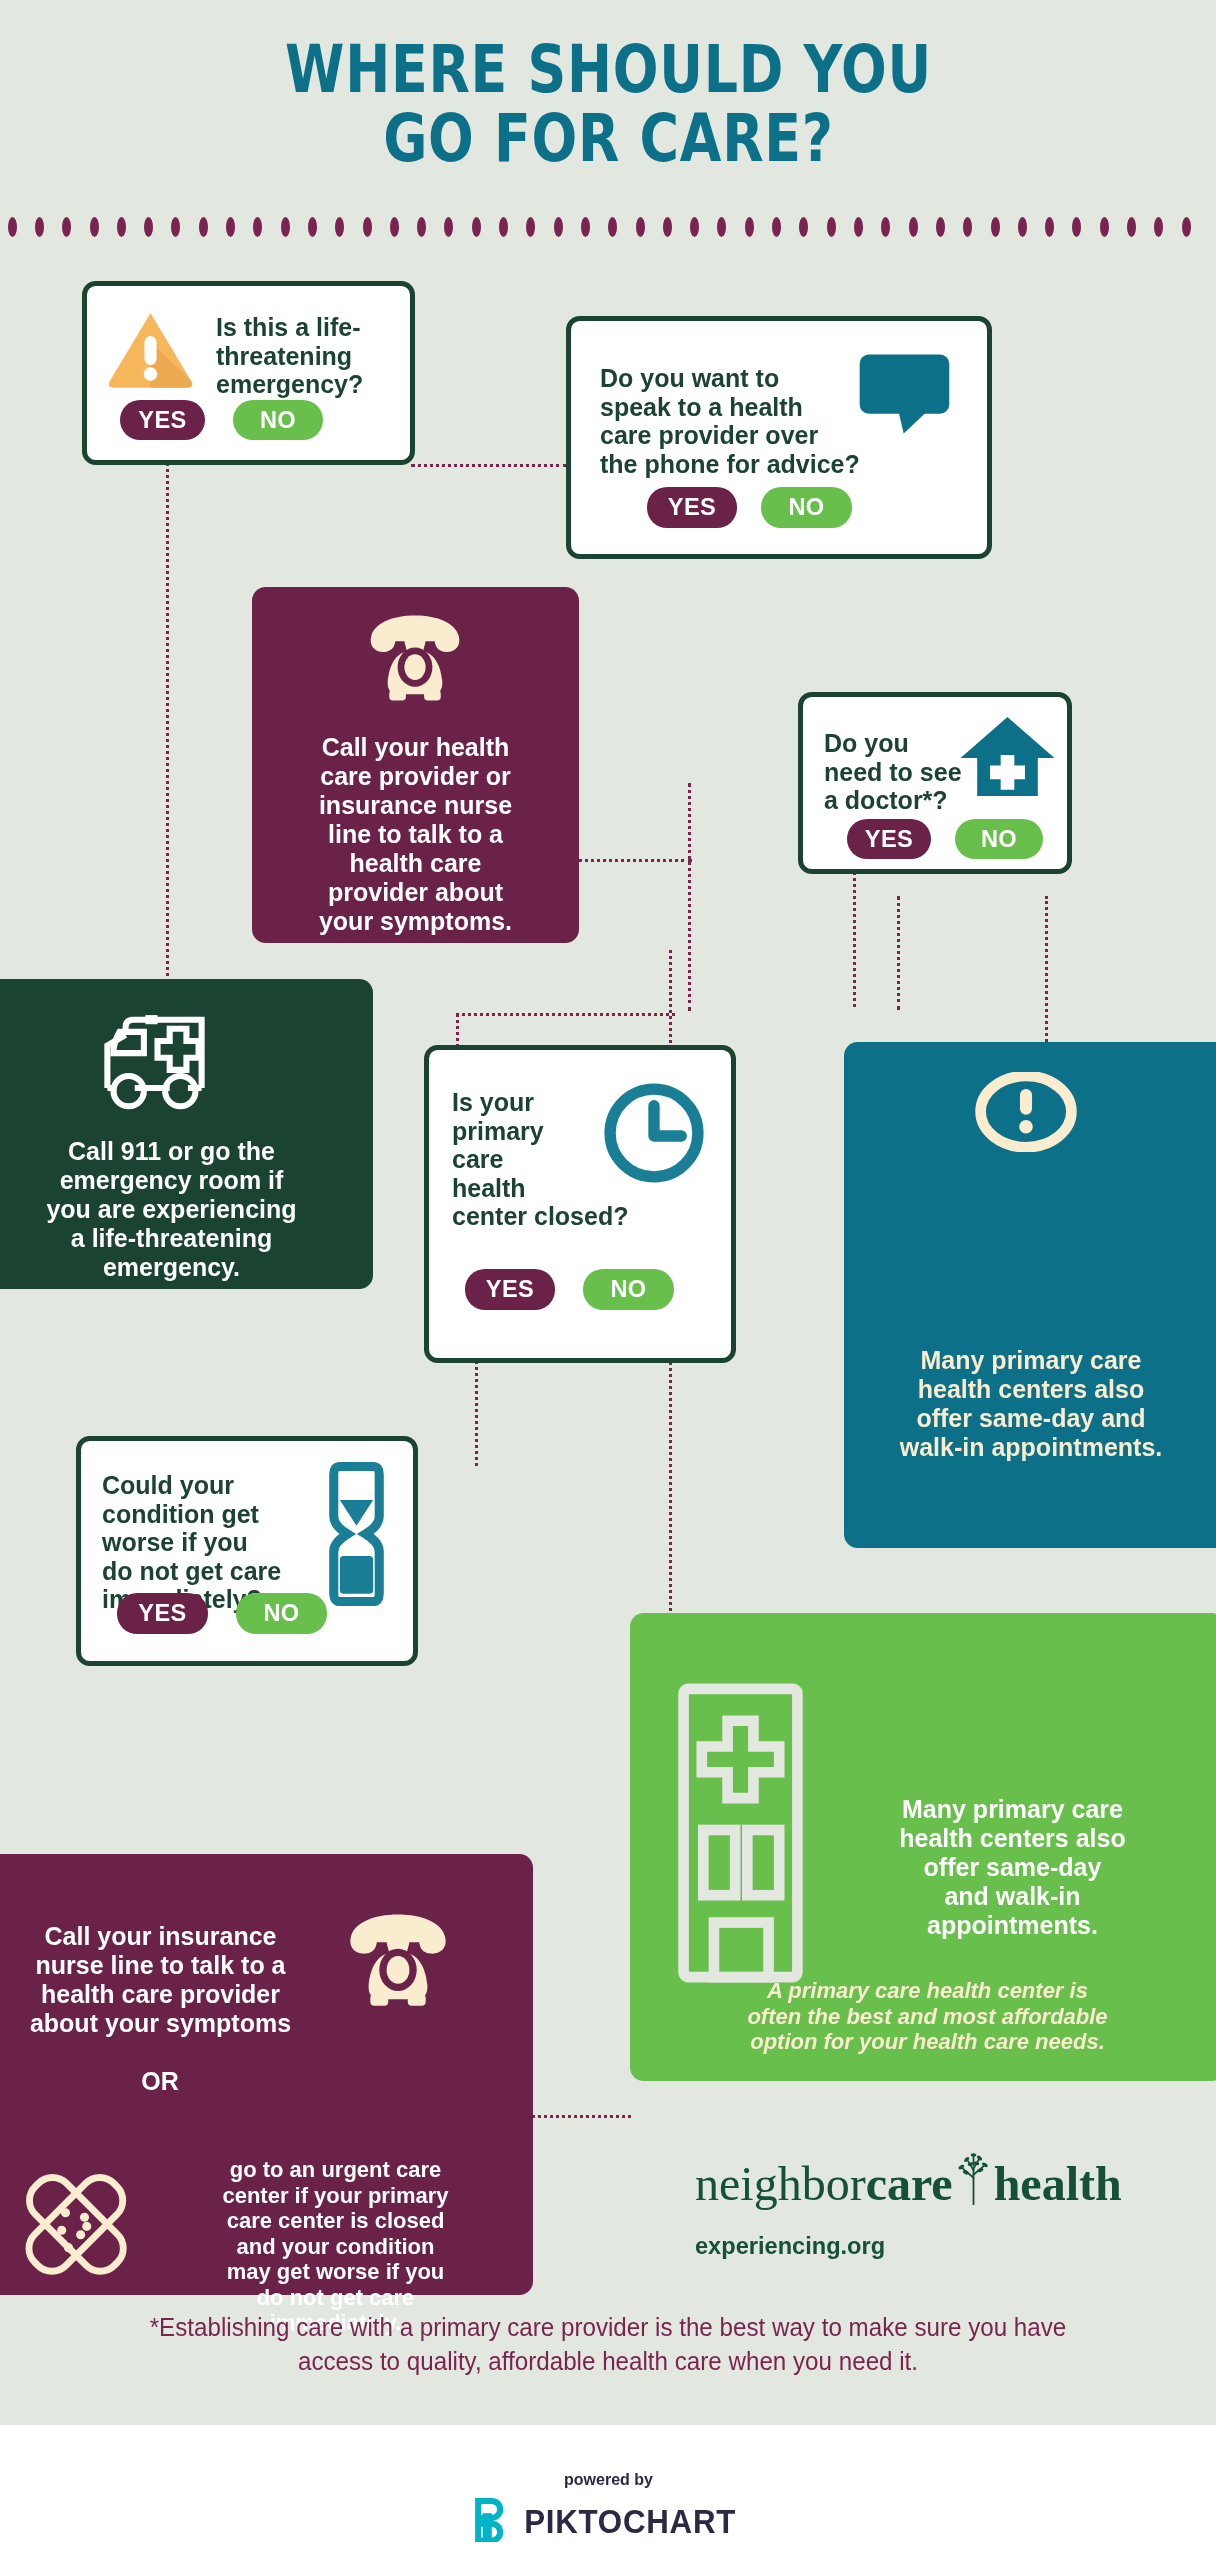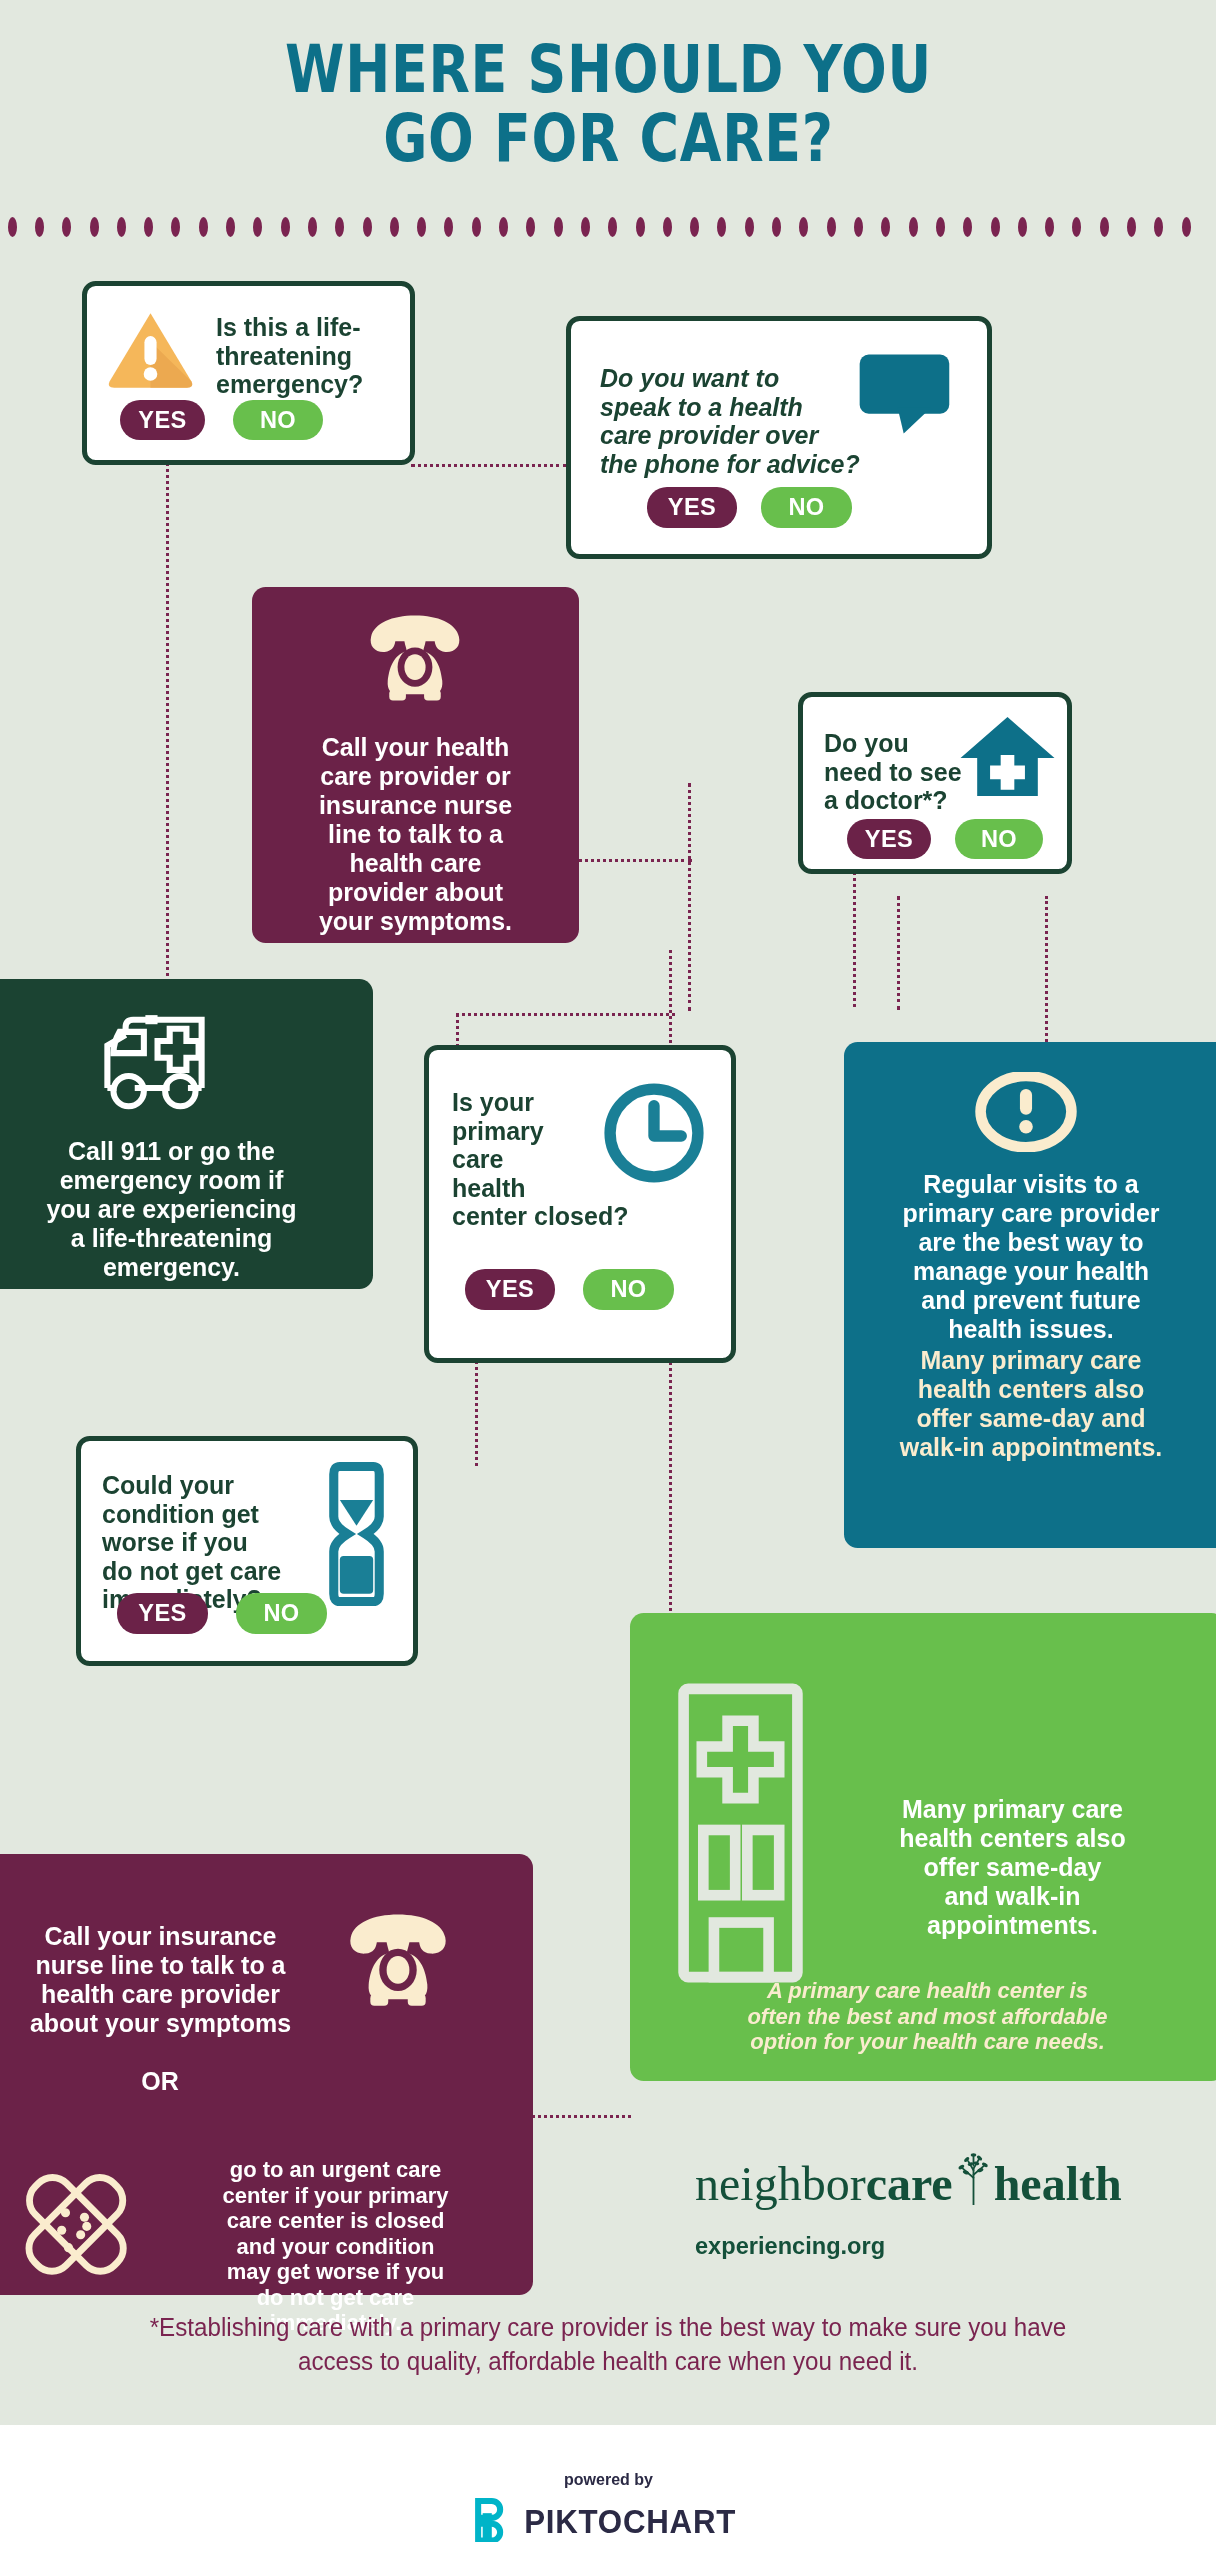--- a/index.html
+++ b/index.html
@@ -241,21 +241,21 @@
     <div class="pill no" style="left:146px; top:114px; width:90px; height:40px;">NO</div>
   </div>
 
   <div class="card q" style="left:566px; top:316px; width:426px; height:243px;">
     <div class="icon" style="left:287px; top:32px;">
       <svg width="99" height="82" viewBox="0 0 130 108">
         <rect x="2" y="2" width="118" height="78" rx="12" fill="#0d7089"></rect>
         <path d="M52 72 L96 72 L60 106 Z" fill="#0d7089"></path>
       </svg>
     </div>
-    <div class="qtext" style="left:29px; top:43px; width:304px; white-space:pre-line;font-style:italic;">Do you want to
+    <div class="qtext" style="left:29px; top:43px; width:304px; white-space:pre-line;">Do you want to
 speak to a health
 care provider over
 the phone for advice?</div>
     <div class="pill yes" style="left:76px; top:166px; width:90px; height:41px;">YES</div>
     <div class="pill no" style="left:190px; top:166px; width:91px; height:41px;">NO</div>
   </div>
 
   <div class="card maroon" style="left:252px; top:587px; width:327px; height:356px;">
     <div class="icon" style="left:110px; top:24px;">
       <svg width="106" height="91" viewBox="0 0 140 120">
@@ -329,26 +329,20 @@
   </div>
 
   <div class="card teal" style="left:844px; top:1042px; width:411px; height:506px;">
     <div class="icon" style="left:129px; top:30px;">
       <svg width="106" height="80" viewBox="0 0 140 105">
         <ellipse cx="70" cy="52" rx="60" ry="47" fill="none" stroke="#faecce" stroke-width="14"></ellipse>
         <rect x="62" y="22" width="16" height="34" rx="8" fill="#faecce"></rect>
         <circle cx="70" cy="72" r="9" fill="#faecce"></circle>
       </svg>
     </div>
-    <div class="rtext white" style="left:15px; top:128px; width:344px; font-size:25px; white-space:pre-line;">Regular visits to a
-primary care provider
-are the best way to
-manage your health
-and prevent future
-health issues.</div>
     <div class="rtext cream" style="left:15px; top:304px; width:344px; font-size:25px; white-space:pre-line;">Many primary care
 health centers also
 offer same-day and
 walk-in appointments.</div>
   </div>
 
   <div class="card q" style="left:76px; top:1436px; width:342px; height:230px;">
     <div class="icon" style="left:245px; top:21px;">
       <svg width="61" height="144" viewBox="0 0 80 190">
         <path d="M18 6 L62 6 Q70 6 70 16 L70 72 Q70 84 52 95 Q70 106 70 118 L70 174

